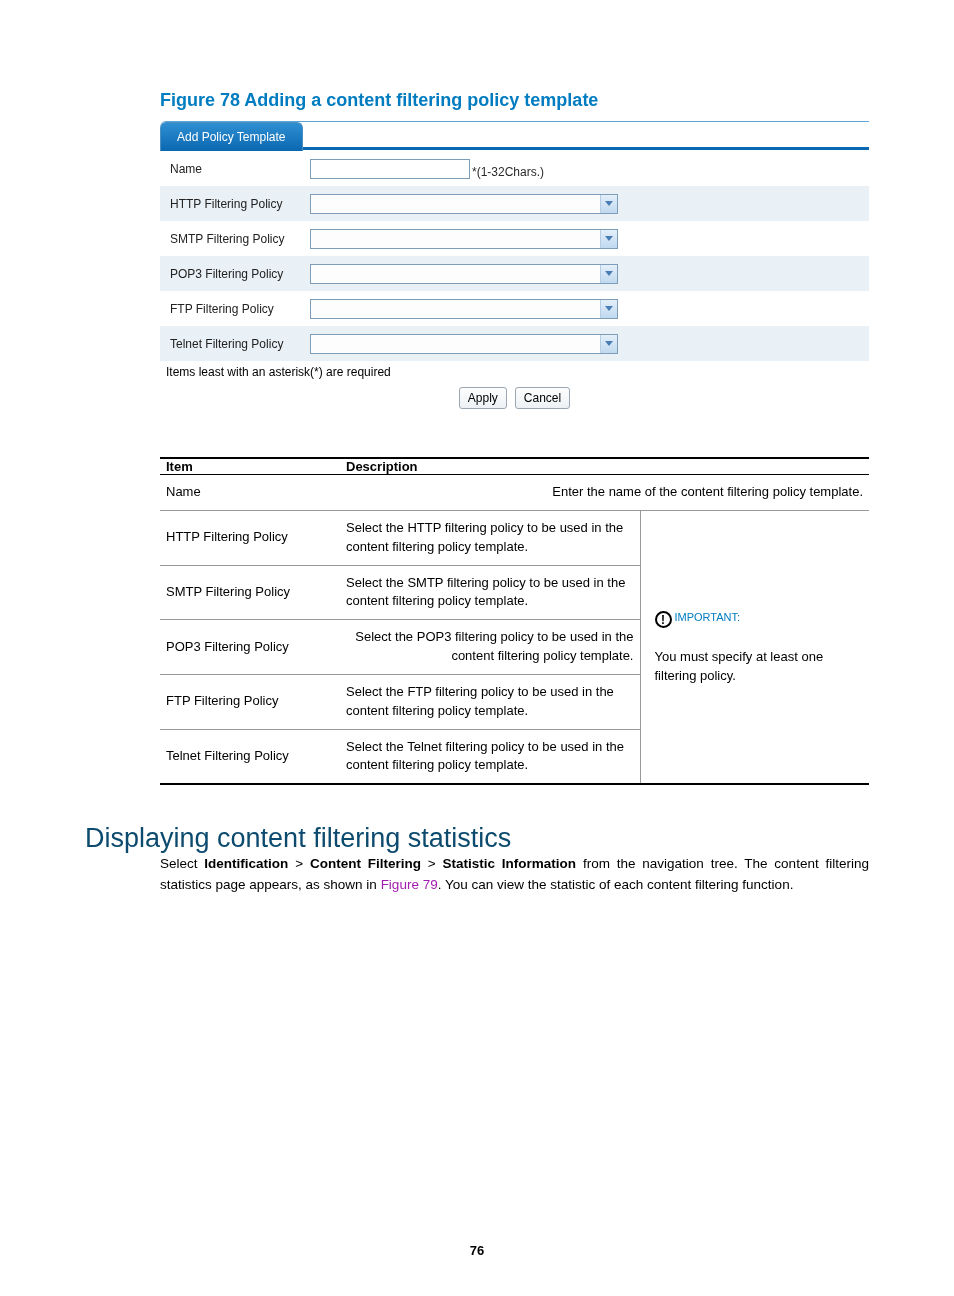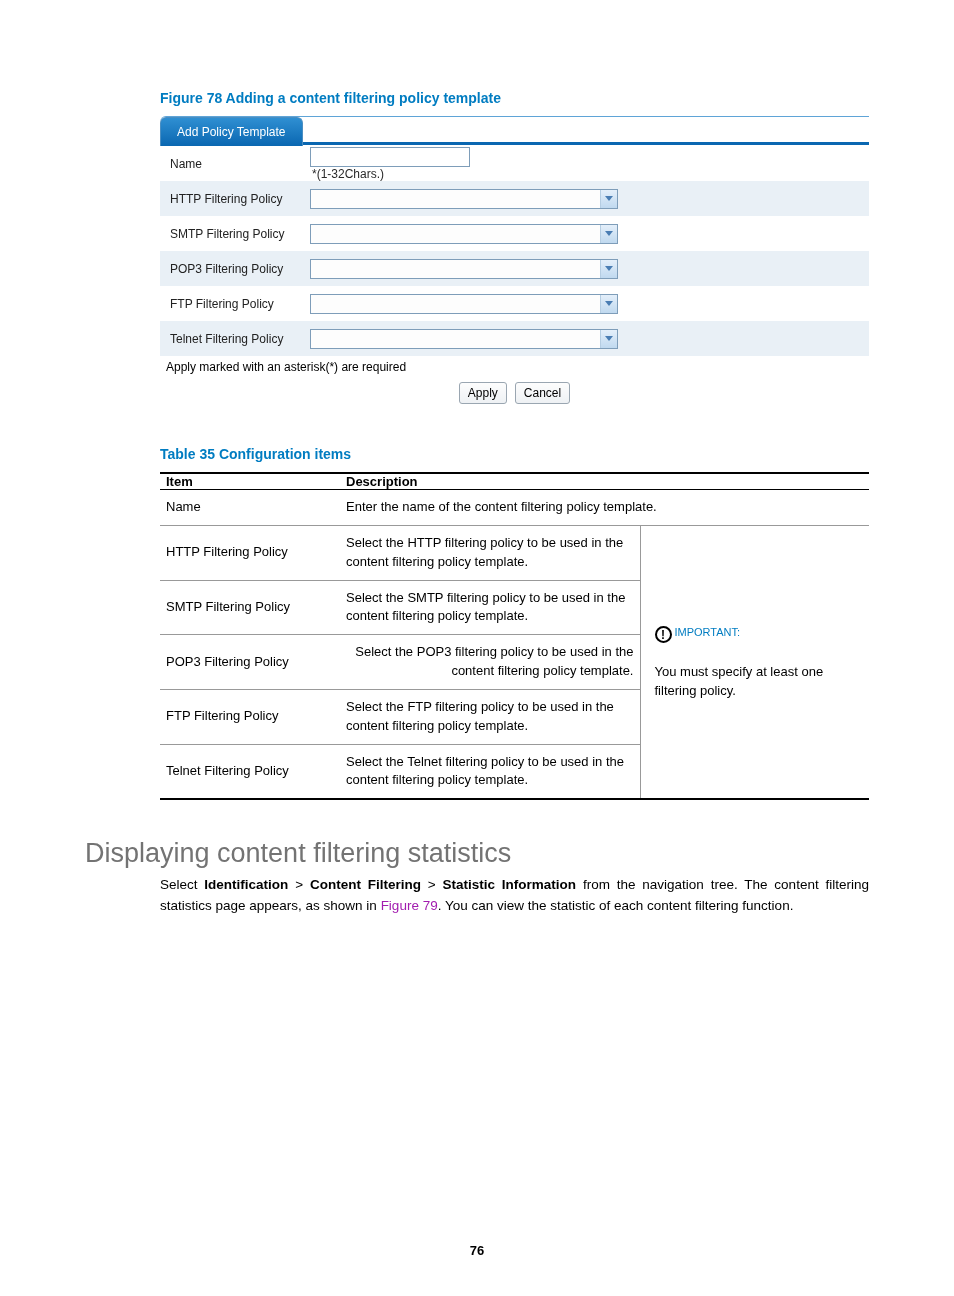--- a/index.html
+++ b/index.html
@@ -10,37 +10,37 @@
     background: #fff;
     width: 954px;
     height: 1296px;
     position: relative;
   }
   .page { padding: 90px 85px 0 85px; }
   .indent { margin-left: 75px; }
   .fig-caption, .table-caption {
     color: #007cc1;
     font-weight: bold;
-    font-size: 14px;
+    font-size: 18px;
     margin-bottom: 10px;
   }
   .ui-panel { border-top: 1px solid #5fa4d7; border-top-left-radius: 6px; margin-bottom: 14px; }
   .tab-bar { height: 29px; display: flex; justify-content: flex-end; }
   .tab {
     background: linear-gradient(to bottom,#2f8fd2,#0a67b1);
     color:#fff; font-size:12px; padding: 7px 16px;
     border-radius:6px 6px 0 0; border:1px solid #4a8ec2; border-bottom:none;
   }
   .tab-right {
     flex:1; border-top:3px solid #0a67b1; margin-top:25px;
   }
   .form-row { display:flex; align-items:center; height:35px; }
   .form-row.stripe { background:#e9f0f6; }
   .form-label { width:150px; padding-left:10px; font-size:12px; color:#222; }
-  .form-control { display:flex; align-items:flex-start;flex-direction:column; }
+  .form-control { display:flex; align-items:flex-end; }
   .text-input {
     width:160px; height:20px; border:1px solid #7e9db9; font-size:12px; padding:1px 3px;
   }
   .hint { font-size:12px; color:#2a2a2a; margin-left:2px; }
   .select {
     width:308px; height:20px; border:1px solid #7e9db9; background:#fdfdfd;
     display:flex; justify-content:flex-end; align-items:center;
   }
   .select-btn {
     width:17px; height:18px; border-left:1px solid #b5cde2;
@@ -68,21 +68,21 @@
   }
   .config-table tr.first td { border-top:none; }
   .note-cell { border-left:1px solid #999; padding-left:14px !important; vertical-align:middle; }
   .imp-head { color:#007cc1; font-weight:normal; font-size:11px; }
   .imp-icon {
     display:inline-block; width:17px; height:17px; border:2px solid #000; border-radius:50%;
     text-align:center; line-height:14px; font-weight:bold; font-size:12px; margin-right:3px;
     vertical-align:-3px;
   }
   h1.section {
-    color:#737373; font-weight:normal; font-size:27px; margin:38px 0 6px 0;
+    color:#0c4a6e; font-weight:normal; font-size:27px; margin:38px 0 0 0;
     font-family: Arial, sans-serif;
   }
   .body-text { font-size:13.5px; line-height:1.5; text-align:justify; }
   .body-text b { font-weight:bold; }
   .link { color:#a21caf; }
   .page-num {
     position:absolute; bottom:38px; left:0; right:0; text-align:center; font-size:13px;font-weight:bold;
   }
 </style>
 </head>
@@ -149,41 +149,40 @@
             <div class="form-label">Telnet Filtering Policy</div>
             <div class="form-control">
               <div class="select">
                 <div class="select-btn">
                   <div class="chev"></div>
                 </div>
               </div>
             </div>
           </div>
         </div>
-      <div class="req-note">Apply marked with an asterisk(*) are required</div>
+      <div class="req-note">Items least with an asterisk(*) are required</div>
       <div class="btn-row">
         <button class="btn">Apply</button>
         <button class="btn">Cancel</button>
       </div>
     </div>
 
     <div style="height:28px"></div>
-    <div class="table-caption">Table 35 Configuration items</div>
 
     <table class="config-table">
       <thead>
         <tr>
           <th style="width:180px">Item</th>
           <th colspan="2">Description</th>
         </tr>
       </thead>
       <tbody id="table-body">
           <tr class="first">
             <td style="width: 180px;">Name</td>
-            <td colspan="2" style="width: auto;">Enter the name of the content filtering policy template.</td>
+            <td colspan="2" style="width: auto; text-align: right;">Enter the name of the content filtering policy template.</td>
           </tr>
           <tr>
             <td style="width: 180px;">HTTP Filtering Policy</td>
             <td style="width: 300px;">Select the HTTP filtering policy to be used in the content filtering policy template.</td>
             <td rowspan="5" class="note-cell">
               <div><span class="imp-icon">!</span><span class="imp-head">IMPORTANT:</span></div>
               <div style="margin-top:20px">You must specify at least one filtering policy.</div>
             </td>
           </tr>
           <tr>

